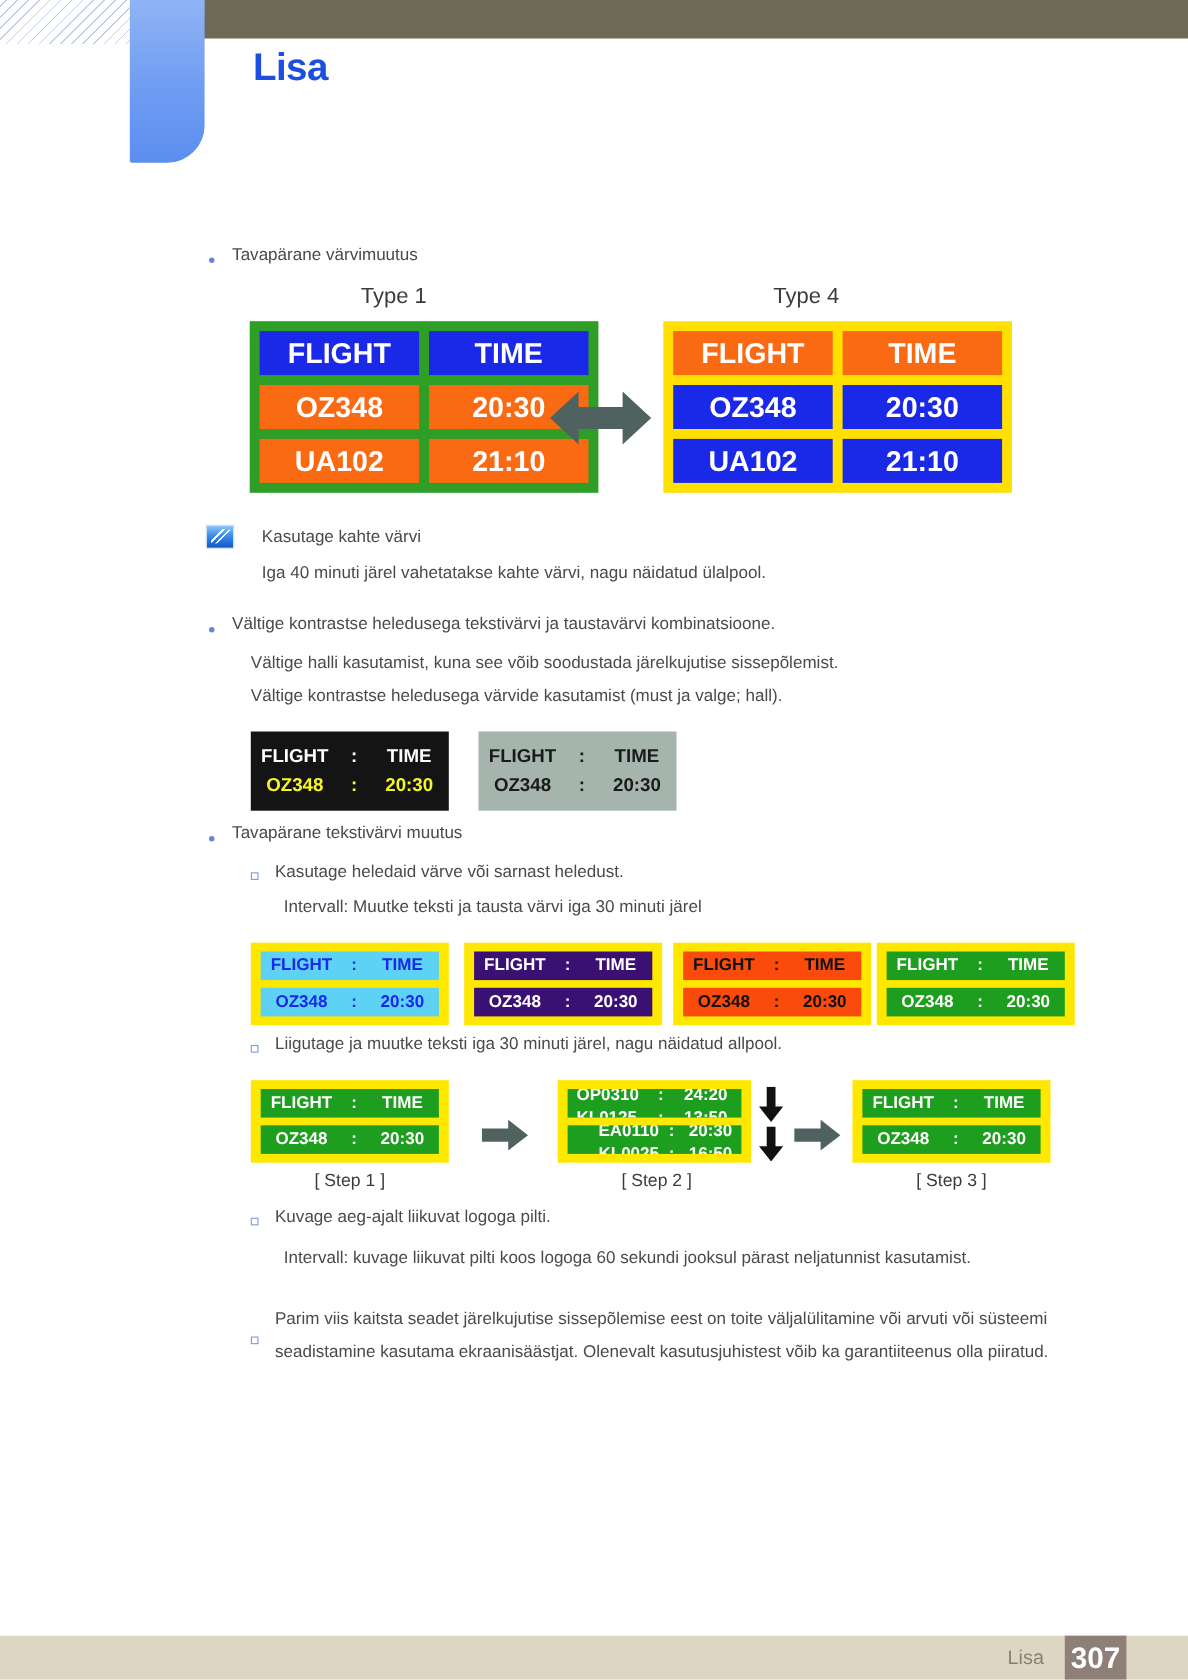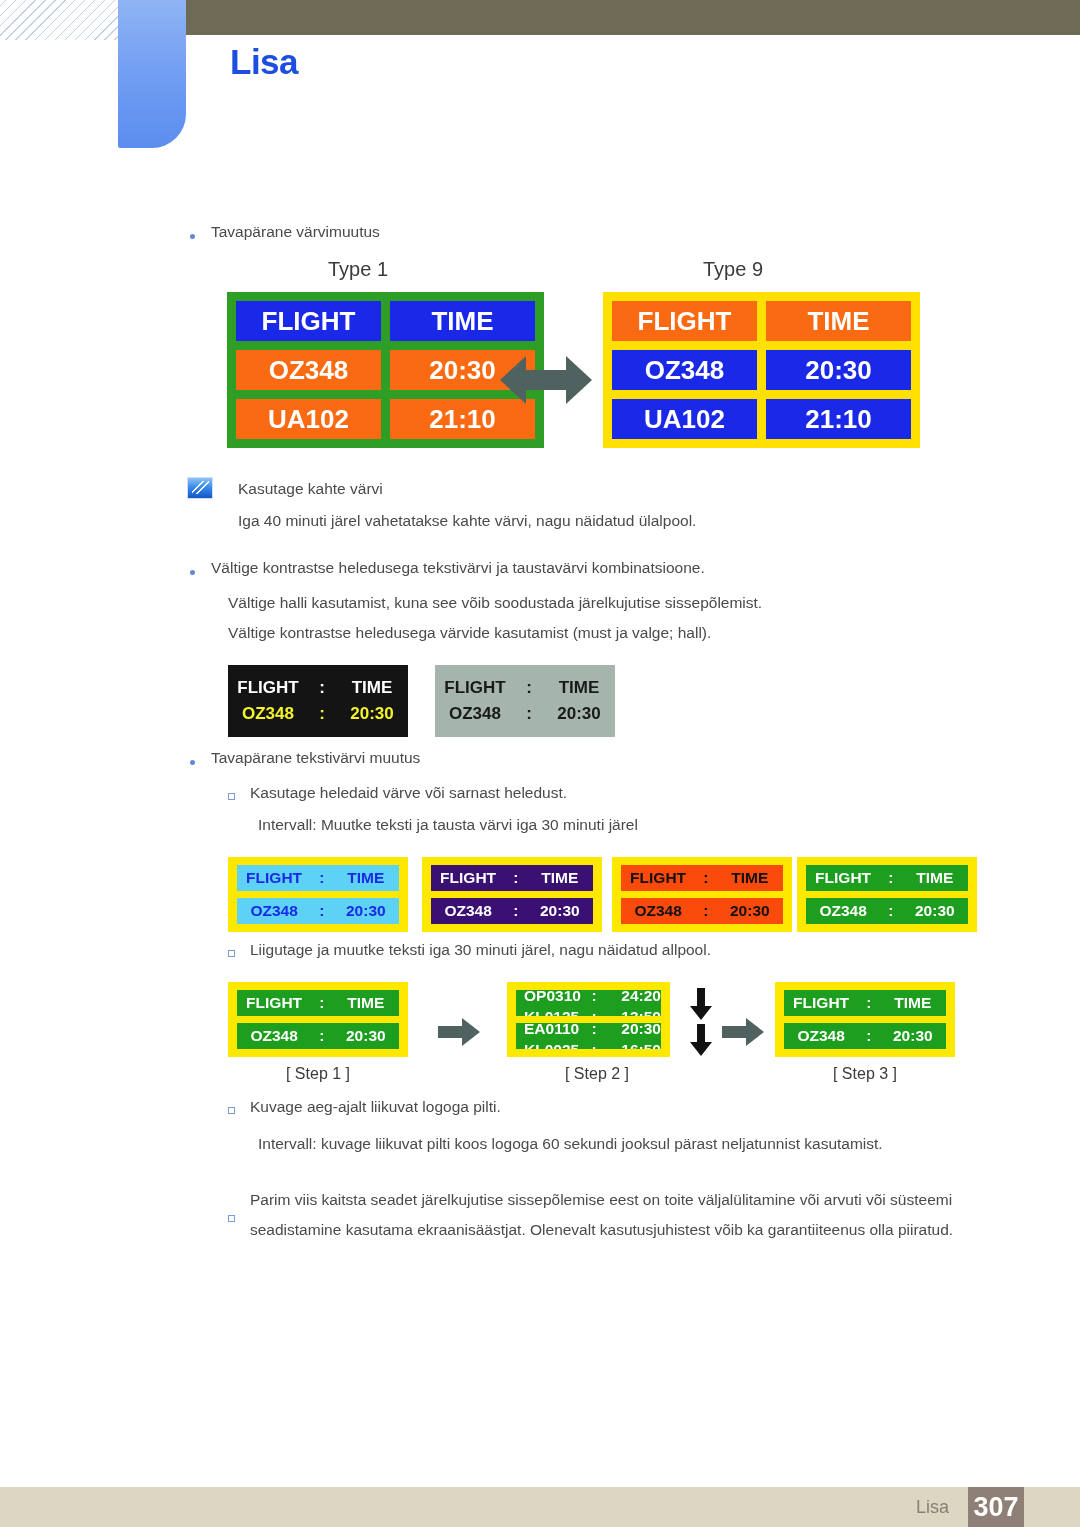--- a/index.html
+++ b/index.html
@@ -103,21 +103,21 @@
   }
   .sp-bar:last-child { margin-bottom: 0; }
   .sp-inner { position: absolute; left: 0; width: 100%; }
   .sp-ln {
     display: flex; align-items: center; justify-content: center;
     font-weight: bold; font-size: 15.5px; color: #ffffff; height: 21px;
     white-space: nowrap;
   }
   .sp-ln .p1 { width: 82px; text-align: left; padding-left: 8px; }
   .sp-ln .p2 { width: 18px; text-align: center; }
-  .sp-ln .p3 { width: 70px; text-align: right; }
+  .sp-ln .p3 { width: 70px; text-align: center; }
 
   .step-cap {
     position: absolute; font-size: 16px; color: #3b3b3b; text-align: center;
     width: 180px;
   }
 
   
   .foot-bar {
     position: absolute; left: 0; top: 1487px; width: 1080px; height: 40px;
     background: #dcd6c3;
@@ -141,21 +141,21 @@
   <div class="hdr-olive"></div>
   <div class="hdr-tab"></div>
   <div class="hdr-title">Lisa</div>
 
   <div class="row" style="left:190px; top:222px; width:700px;">
     <span class="bul-dot"></span>
     <span class="txt">Tavapärane värvimuutus</span>
   </div>
 
   <div class="type-label" style="left:258px; top:258px; width:200px;">Type 1</div>
-  <div class="type-label" style="left:633px; top:258px; width:200px;">Type 9</div>
+  <div class="type-label" style="left:633px; top:258px; width:200px;">Type 4</div>
 
   <div class="board" id="board1" style="left:227px; top:292px; background:#2e9e27;">
     <div class="brow">
       <div class="cell c-w" style="background:#1a28e8;">FLIGHT</div>
       <div class="cell c-w" style="background:#1a28e8;">TIME</div>
     </div>
     <div class="brow">
       <div class="cell c-w" style="background:#f96a12;">OZ348</div>
       <div class="cell c-w" style="background:#f96a12;">20:30</div>
     </div>
@@ -302,37 +302,37 @@
       <span class="f3">20:30</span>
     </div>
   </div>
 
   <div class="dbl-arrow" style="left:438px; top:1018px;">
     <svg width="42" height="28" viewBox="0 0 42 28">
       <polygon points="0,8 24,8 24,0 42,14 24,28 24,20 0,20" fill="#50625f"></polygon>
     </svg>
   </div>
 
-  <div class="steppanel" style="left:507px; top:982px; width:163px;">
+  <div class="steppanel" style="left:507px; top:982px; width:176px;">
     <div class="sp-bar">
       <div class="sp-inner" style="top:-5px;">
         <div class="sp-ln">
           <span class="p1">OP0310</span>
           <span class="p2">:</span>
           <span class="p3">24:20</span>
         </div>
         <div class="sp-ln">
           <span class="p1">KL0125</span>
           <span class="p2">:</span>
           <span class="p3">13:50</span>
         </div>
       </div>
     </div>
     <div class="sp-bar">
-      <div class="sp-inner" style="top:-5px;">
+      <div class="sp-inner" style="top:-5px;padding-left:20px;">
         <div class="sp-ln">
           <span class="p1">EA0110</span>
           <span class="p2">:</span>
           <span class="p3">20:30</span>
         </div>
         <div class="sp-ln">
           <span class="p1">KL0025</span>
           <span class="p2">:</span>
           <span class="p3">16:50</span>
         </div>

